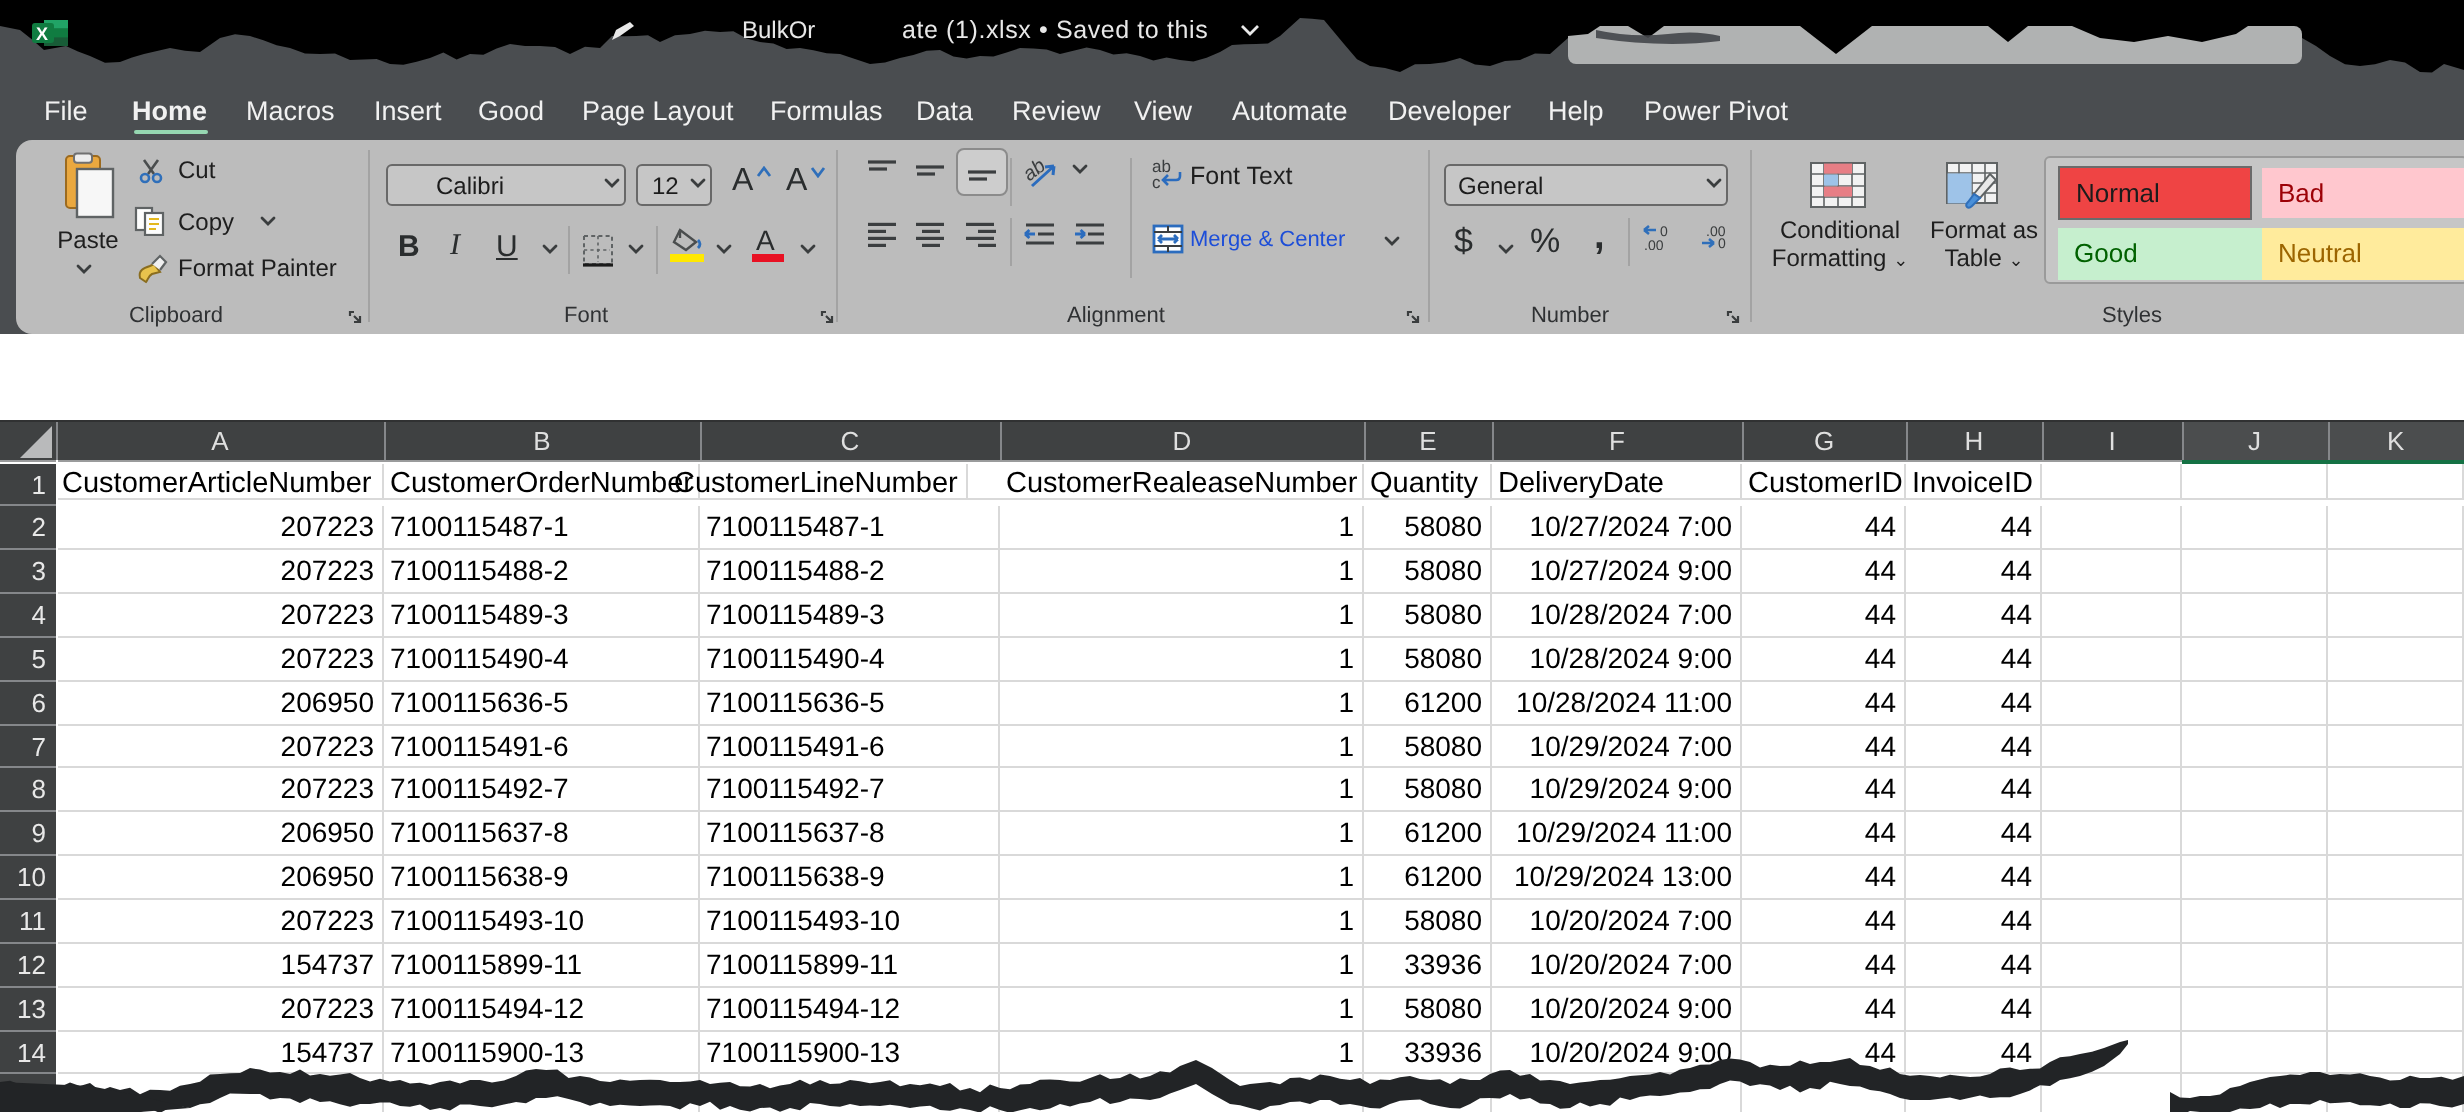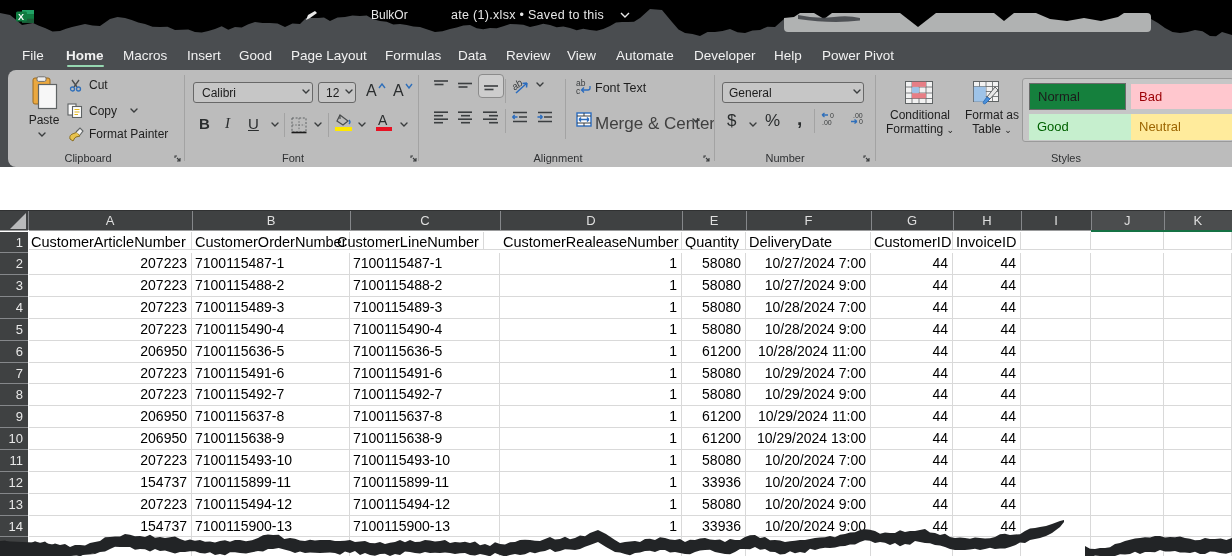--- a/index.html
+++ b/index.html
@@ -78,21 +78,21 @@
 <svg class="abs" style="left:60px;top:57px" width="17" height="16" viewBox="0 0 17 16">
         <path d="M2,12 C1,8 4,7 7,6 L9,5 L12,9 L8,10 C6,11 6,13 5,14 Z" fill="#e8c34d" stroke="#8a6d1f" stroke-width="1"></path>
         <path d="M8,5 L12,1 L15,4 L12,8" fill="#f0f0f0" stroke="#5f6364" stroke-width="1.1"></path>
       </svg>
 <div class="abs" style="left:81px;top:57px;font-size:12px;color:#1e1e1e">Format Painter</div>
 <div class="glabel" style="left:20.0px;width:120px">Clipboard</div>
 <svg class="abs" style="left:166px;top:84.5px" width="9" height="9" viewBox="0 0 9 9">
         <path d="M1,3 V1 h2 M3,3 l3,3 M6,3 v3 h-3" stroke="#3a3d3e" stroke-width="1.1" fill="none"></path>
       </svg>
 <div class="gsep" style="left:175.5px"></div>
-<div class="combo" style="left:185px;top:12px;width:120px;height:21px;line-height:20px;padding-left:8px">Calibri</div>
+<div class="combo" style="left:185px;top:12px;width:120px;height:21px;line-height:20px;padding-left:24px">Calibri</div>
 <svg class="abs" style="left:294px;top:19px" width="8" height="6" viewBox="0 0 8 6">
         <path d="M1,1 L4,4 L7,1" stroke="#3a3d3e" stroke-width="1.4" fill="none" stroke-linecap="round"></path>
       </svg>
 <div class="combo" style="left:310px;top:12px;width:38px;height:21px;line-height:20px;padding-left:7px">12</div>
 <svg class="abs" style="left:337px;top:19px" width="8" height="6" viewBox="0 0 8 6">
         <path d="M1,1 L4,4 L7,1" stroke="#3a3d3e" stroke-width="1.4" fill="none" stroke-linecap="round"></path>
       </svg>
 <div class="abs" style="left:358px;top:12px;font-size:16px;color:#2a2d2e">A</div>
 <svg class="abs" style="left:370px;top:13px" width="8" height="6" viewBox="0 0 8 6">
         <path d="M1,5 L4,1 L7,5" stroke="#2f6fba" stroke-width="1.4" fill="none"></path>
@@ -189,21 +189,21 @@
         <text x="0" y="7" font-size="8.5" fill="#3b3e40">ab</text>
         <text x="0" y="15" font-size="8.5" fill="#3b3e40">c</text>
         <path d="M6,11 h6 q2,0 2,-2 l0,-2 M8,13.5 l-2.5,-2.5 l2.5,-2.5" stroke="#2b6cbe" stroke-width="1.3" fill="none"></path>
       </svg>
 <div class="abs" style="left:587px;top:11px;font-size:12.5px;color:#1e1e1e">Font Text</div>
 <svg class="abs" style="left:568px;top:42px" width="17" height="16" viewBox="0 0 17 16">
         <rect x="1" y="1" width="14" height="13" fill="#fdfdfd" stroke="#2b6cbe" stroke-width="1.4"></rect>
         <path d="M8,1 v3 M8,11 v3 M1,4 h14 M1,11 h14" stroke="#3b3e40" stroke-width="1"></path>
         <path d="M3,7.5 h10 M3,7.5 l2,-2 M3,7.5 l2,2 M13,7.5 l-2,-2 M13,7.5 l-2,2" stroke="#2b6cbe" stroke-width="1.4" fill="none"></path>
       </svg>
-<div class="abs" style="left:587px;top:44px;font-size:17px;color:#404040">Merge &amp; Center</div>
+<div class="abs" style="left:587px;top:44px;font-size:11px;color:#1d4ed8">Merge &amp; Center</div>
 <svg class="abs" style="left:684px;top:48px" width="8" height="6" viewBox="0 0 8 6">
         <path d="M1,1 L4,4 L7,1" stroke="#3a3d3e" stroke-width="1.4" fill="none" stroke-linecap="round"></path>
       </svg>
 <div class="glabel" style="left:490.0px;width:120px">Alignment</div>
 <svg class="abs" style="left:695px;top:84.5px" width="9" height="9" viewBox="0 0 9 9">
         <path d="M1,3 V1 h2 M3,3 l3,3 M6,3 v3 h-3" stroke="#3a3d3e" stroke-width="1.1" fill="none"></path>
       </svg>
 <div class="gsep" style="left:705.5px"></div>
 <div class="combo" style="left:714px;top:12px;width:142px;height:21px;line-height:20px;padding-left:6px">General</div>
 <svg class="abs" style="left:845px;top:19px" width="8" height="6" viewBox="0 0 8 6">
@@ -241,21 +241,21 @@
 <div class="abs" style="left:874px;top:38px;width:76px;height:28px;font-size:12px;color:#1e1e1e;text-align:center;line-height:14px">Conditional Formatting <span style="font-size:9px">⌄</span></div>
 <svg class="abs" style="left:965px;top:11px" width="30" height="27" viewBox="0 0 30 27">
         <rect x="0.5" y="0.5" width="25" height="20" fill="#f2f2f2" stroke="#5f6364"></rect>
         <path d="M0.5,5.5 h25 M0.5,10.5 h25 M0.5,15.5 h25 M6.5,0.5 v20 M13,0.5 v20 M19.5,0.5 v20" stroke="#5f6364" stroke-width="0.8"></path>
         <rect x="0.8" y="5.7" width="12" height="15" fill="#9ec3e8"></rect>
         <path d="M14,16 L22,6 L25,9 L17,18 Z" fill="#e8e8e8" stroke="#5f6364"></path>
         <path d="M14,16 L17,18 L13,22 C11,24 9,22 11,20 Z" fill="#4a90d9" stroke="#2f6fba"></path>
       </svg>
 <div class="abs" style="left:946px;top:38px;width:76px;height:28px;font-size:12px;color:#1e1e1e;text-align:center;line-height:14px">Format as Table <span style="font-size:9px">⌄</span></div>
 <div class="abs" style="left:1014px;top:8px;width:210px;height:62px;background:#c6c6c6;border:1px solid #9a9a9a;border-radius:3px"></div>
-<div class="abs" style="left:1021px;top:13px;width:97px;height:27px;background:#15803d;border:1.5px solid #6b6b6b;box-sizing:border-box;font-size:13px;color:#1c1c1c;line-height:25px;padding-left:8px">Normal</div>
+<div class="abs" style="left:1021px;top:13px;width:97px;height:27px;background:#ef4444;border:1.5px solid #6b6b6b;box-sizing:border-box;font-size:13px;color:#1c1c1c;line-height:25px;padding-left:8px">Normal</div>
 <div class="abs" style="left:1123px;top:13.5px;width:101px;height:25.5px;background:#ffc7ce;font-size:13px;color:#9c0006;line-height:25px;padding-left:8px">Bad</div>
 <div class="abs" style="left:1021px;top:44px;width:97px;height:25.5px;background:#c6efce;font-size:13px;color:#006100;line-height:25px;padding-left:8px">Good</div>
 <div class="abs" style="left:1123px;top:44px;width:101px;height:25.5px;background:#ffeb9c;font-size:13px;color:#9c6500;line-height:25px;padding-left:8px">Neutral</div>
 <div class="glabel" style="left:998.0px;width:120px">Styles</div>
     </div>
   <div id="sheet">
       <div id="colhead" style="position:absolute;left:0;top:0;width:1232px;height:21px;background:#3f4142;border-top:1px solid #303132;box-sizing:border-box"></div>
 <div style="position:absolute;left:10px;top:3px;width:0;height:0;border-left:16px solid transparent;border-bottom:16px solid #b9babb"></div>
 <div class="ch" style="left:28px;width:164px;background:#3f4142">A</div>
 <div class="ch" style="left:192px;width:158px;background:#3f4142">B</div>

